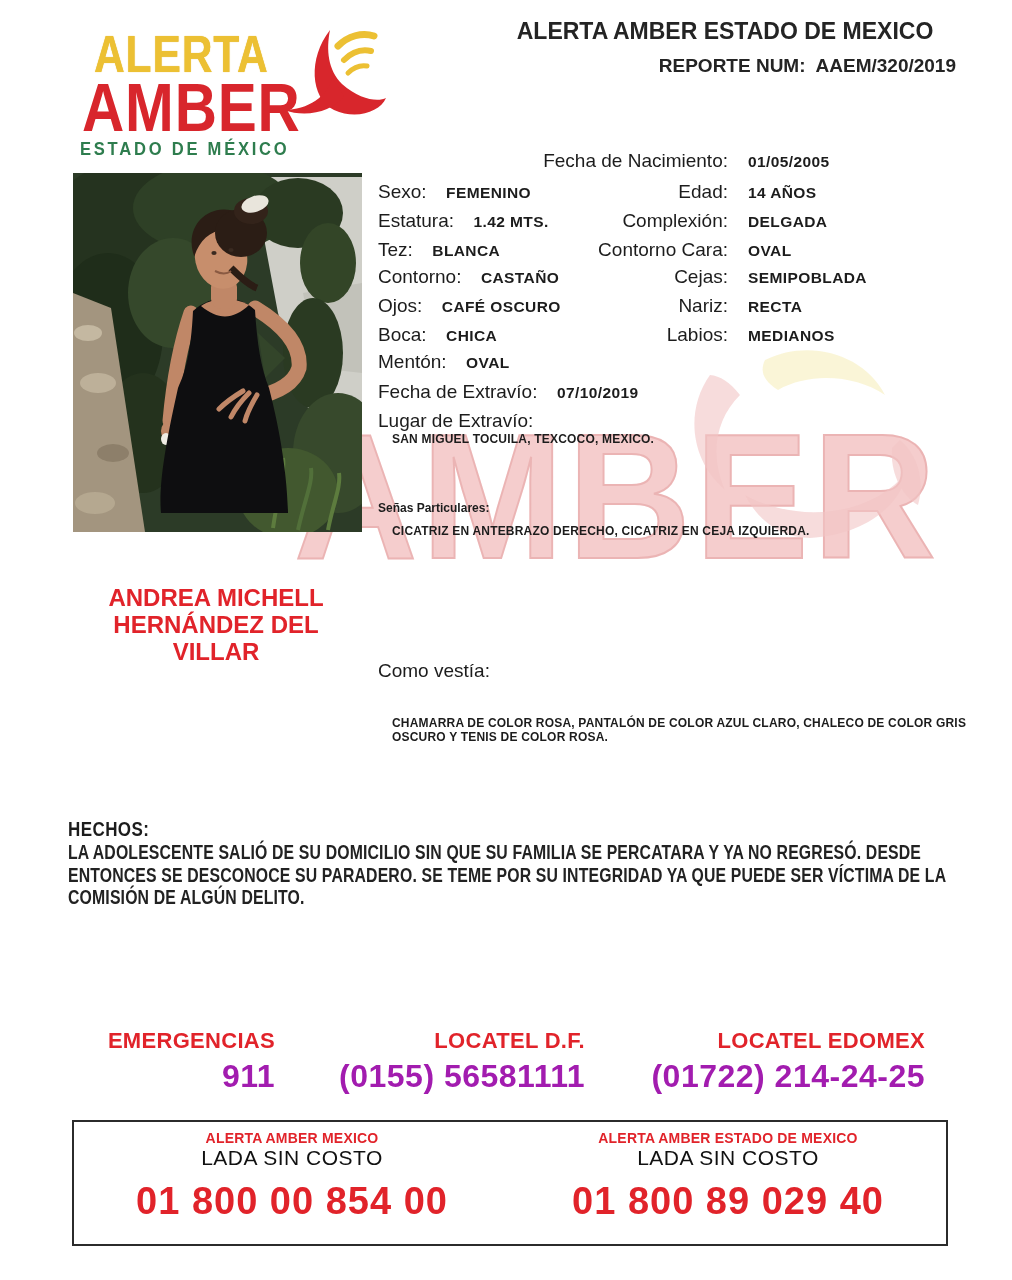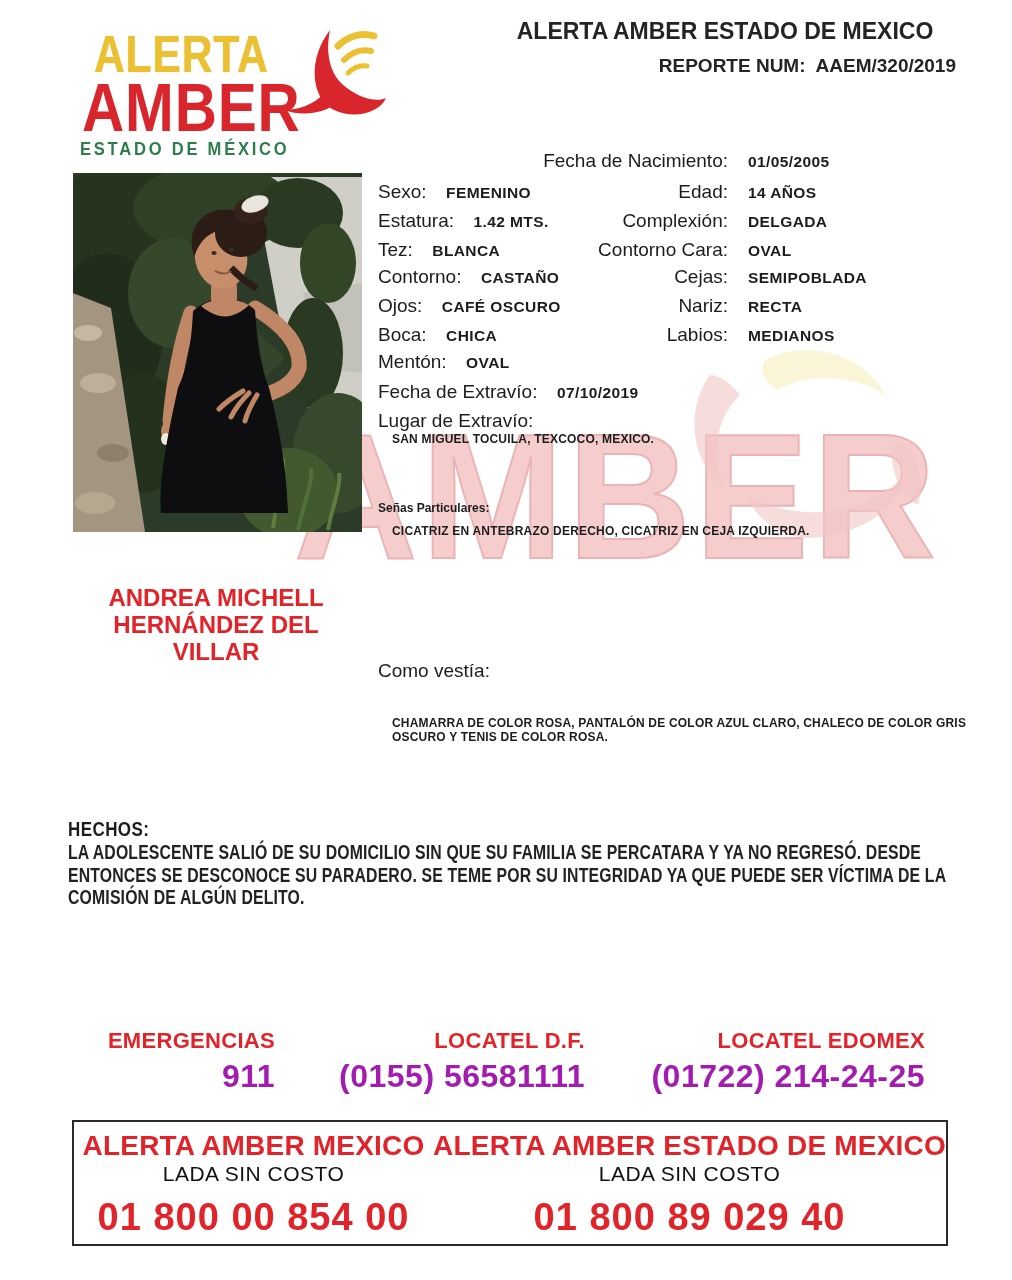--- a/index.html
+++ b/index.html
@@ -74,21 +74,21 @@
   
   .em-col{position:absolute; text-align:right; z-index:3;}
   .em-label{font-size:22px; font-weight:700; color:#e1232a; letter-spacing:.3px;}
   .em-number{font-size:32px; font-weight:700; color:#a21caf; margin-top:4px; letter-spacing:.5px;}
   
   .hotbox{
     position:absolute; left:72px; top:1120px; width:872px; height:122px; z-index:3;
     border:2px solid #2b2b2b; display:flex;
   }
   .hot-col{flex:1; text-align:center; padding-top:8px;}
-  .hot-title{font-size:28px; font-weight:700; color:#e1232a; letter-spacing:.2px; white-space:nowrap;}
+  .hot-title{font-size:14px; font-weight:700; color:#e1232a; letter-spacing:.2px; white-space:nowrap;}
   .hot-sub{font-size:21px; font-weight:400; color:#111111; margin-top:0px; letter-spacing:.5px;}
   .hot-number{font-size:38px; font-weight:700; color:#e1232a; margin-top:10px; letter-spacing:1px; white-space:nowrap;}
 </style>
 </head>
 <body>
 
 <div class="page">
 
   <div class="wm-text">AMBER</div>
   <div class="wm-swoosh">

